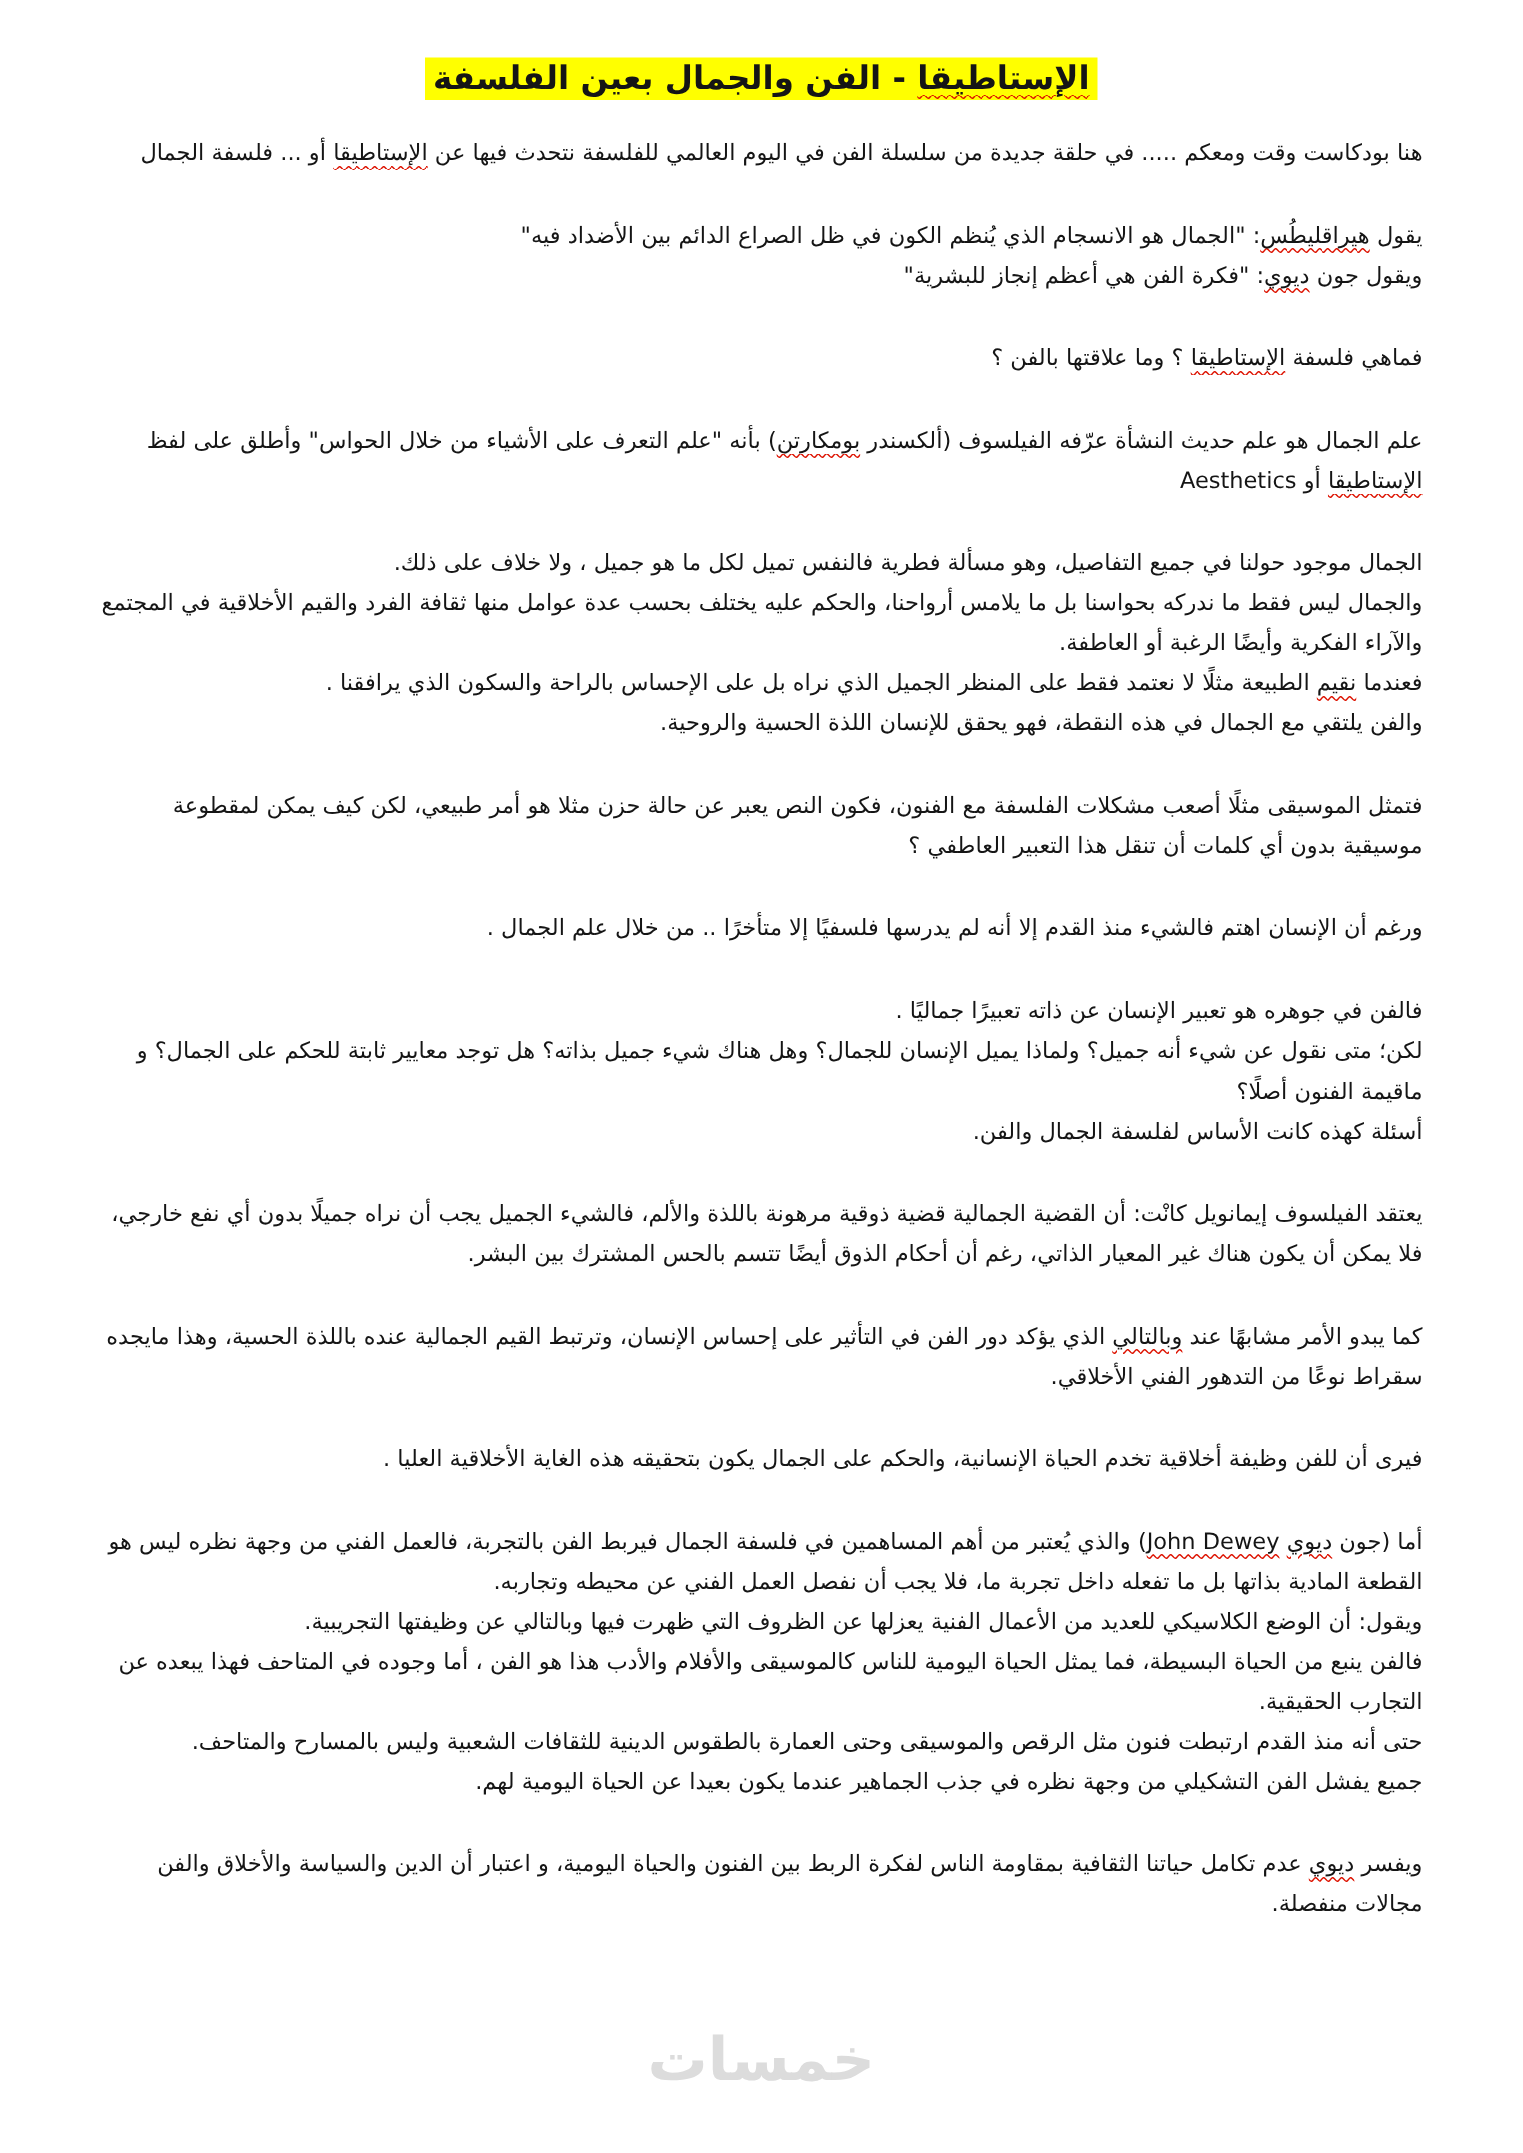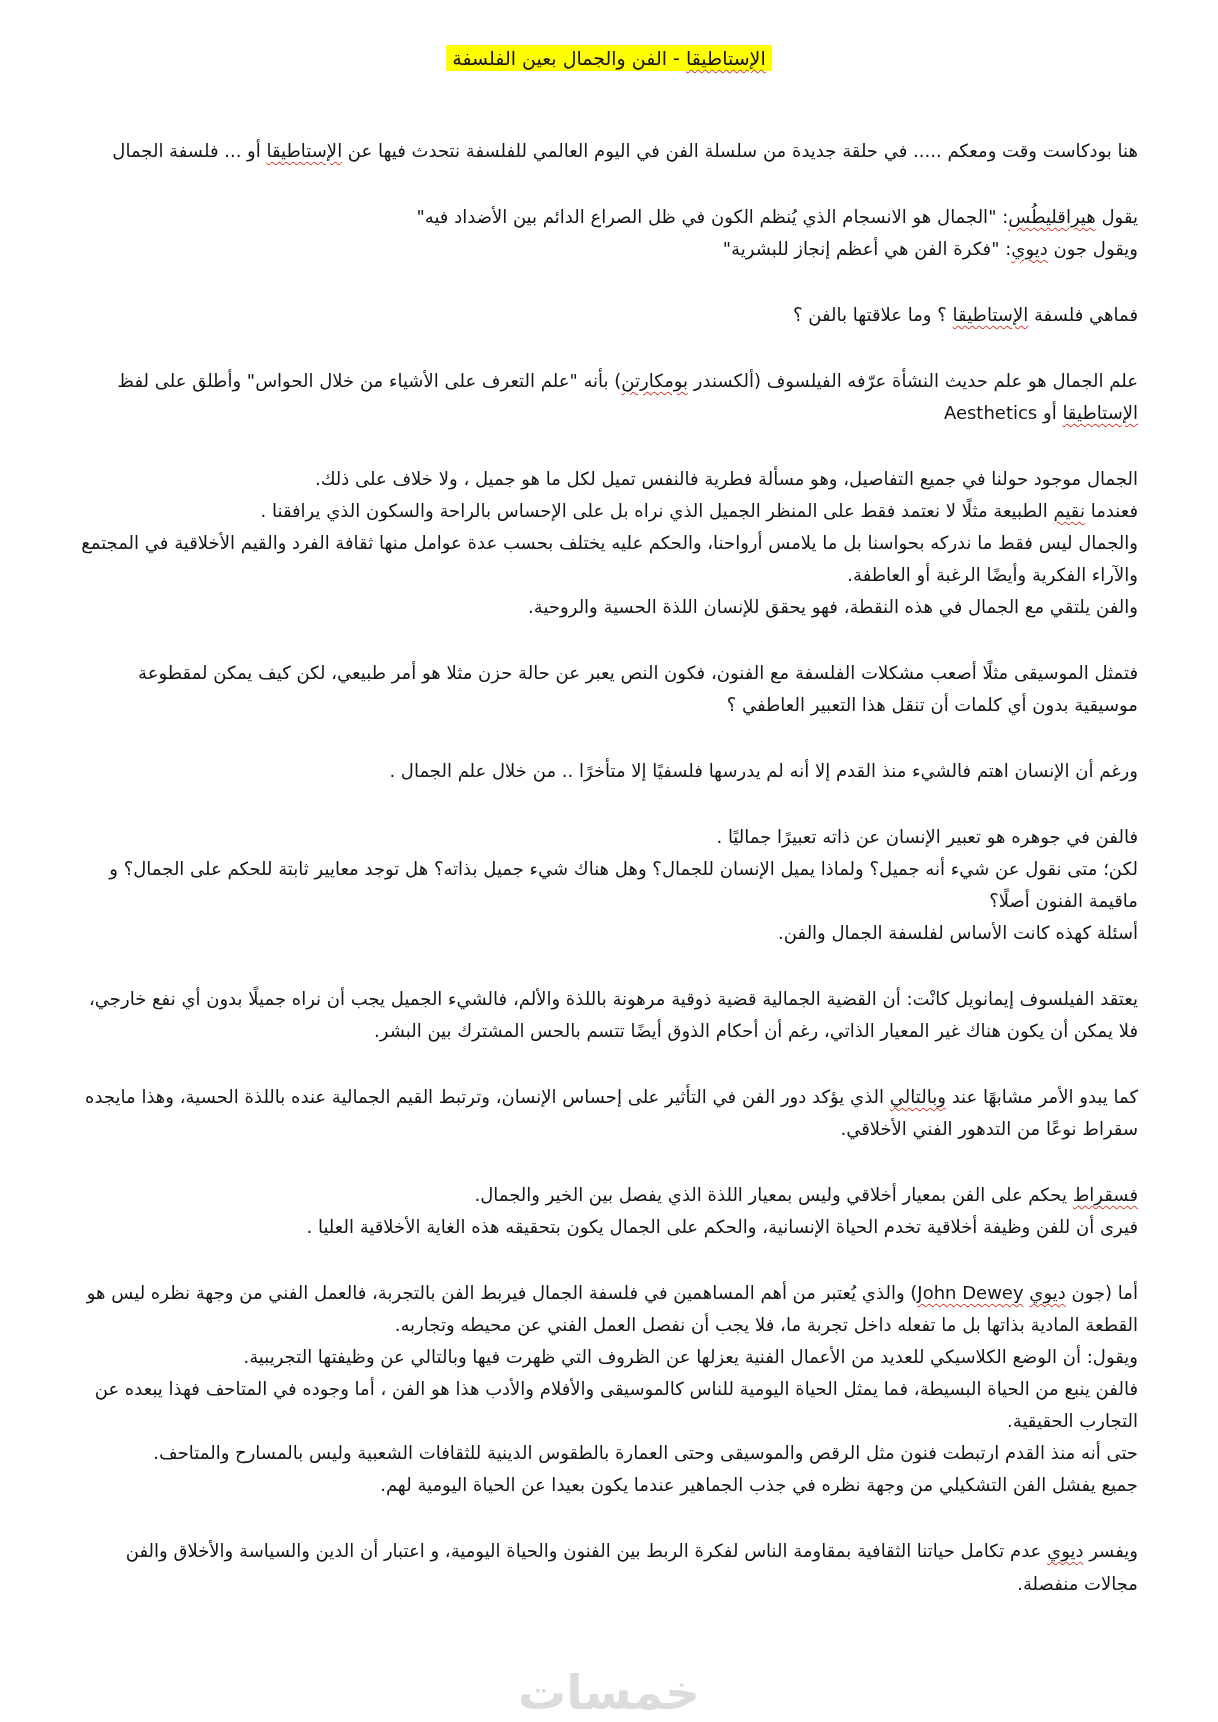--- a/index.html
+++ b/index.html
@@ -13,23 +13,23 @@
     min-height: 1722px;
     margin: 0 auto;
     padding: 44px 80px 36px 80px;
     direction: rtl;
     display: flex;
     flex-direction: column;
     background: #ffffff;
   }
   .title {
     text-align: center;
-    font-size: 19px;
-    font-weight: normal;
-    margin-bottom: 62px;
+    font-size: 26px;
+    font-weight: bold;
+    margin-bottom: 24px;
     line-height: 1.5;
   }
   .title mark {
     background: #ffff00;
     color: #151515;
     padding: 2px 6px;
   }
   .body-text { flex: 0 0 auto; }
   .para {
     font-size: 18px;
@@ -72,43 +72,42 @@
         <div class="line">ويقول جون <span class="sp">ديوي</span>: "فكرة الفن هي أعظم إنجاز للبشرية"</div>
       </div>
       <div class="para">
         <div class="line">فماهي فلسفة <span class="sp">الإستاطيقا</span> ؟ وما علاقتها بالفن ؟</div>
       </div>
       <div class="para">
         <div class="line">علم الجمال هو علم حديث النشأة عرّفه الفيلسوف (ألكسندر <span class="sp">بومكارتن</span>) بأنه "علم التعرف على الأشياء من خلال الحواس" وأطلق على لفظ <span class="sp">الإستاطيقا</span> أو Aesthetics</div>
       </div>
       <div class="para">
         <div class="line">الجمال موجود حولنا في جميع التفاصيل، وهو مسألة فطرية فالنفس تميل لكل ما هو جميل ، ولا خلاف على ذلك.</div>
+        <div class="line">والجمال ليس فقط ما ندركه بحواسنا بل ما يلامس أرواحنا، والحكم عليه يختلف بحسب عدة عوامل منها ثقافة الفرد والقيم الأخلاقية في المجتمع والآراء الفكرية وأيضًا الرغبة أو العاطفة.</div>
         <div class="line">فعندما <span class="sp">نقيم</span> الطبيعة مثلًا لا نعتمد فقط على المنظر الجميل الذي نراه بل على الإحساس بالراحة والسكون الذي يرافقنا .</div>
-        <div class="line">والجمال ليس فقط ما ندركه بحواسنا بل ما يلامس أرواحنا، والحكم عليه يختلف بحسب عدة عوامل منها ثقافة الفرد والقيم الأخلاقية في المجتمع والآراء الفكرية وأيضًا الرغبة أو العاطفة.</div>
         <div class="line">والفن يلتقي مع الجمال في هذه النقطة، فهو يحقق للإنسان اللذة الحسية والروحية.</div>
       </div>
       <div class="para">
         <div class="line">فتمثل الموسيقى مثلًا أصعب مشكلات الفلسفة مع الفنون، فكون النص يعبر عن حالة حزن مثلا هو أمر طبيعي، لكن كيف يمكن لمقطوعة موسيقية بدون أي كلمات أن تنقل هذا التعبير العاطفي ؟</div>
       </div>
       <div class="para">
         <div class="line">ورغم أن الإنسان اهتم فالشيء منذ القدم إلا أنه لم يدرسها فلسفيًا إلا متأخرًا .. من خلال علم الجمال .</div>
       </div>
       <div class="para">
         <div class="line">فالفن في جوهره هو تعبير الإنسان عن ذاته تعبيرًا جماليًا .</div>
         <div class="line">لكن؛ متى نقول عن شيء أنه جميل؟ ولماذا يميل الإنسان للجمال؟ وهل هناك شيء جميل بذاته؟ هل توجد معايير ثابتة للحكم على الجمال؟ و ماقيمة الفنون أصلًا؟</div>
         <div class="line">أسئلة كهذه كانت الأساس لفلسفة الجمال والفن.</div>
       </div>
       <div class="para">
         <div class="line">يعتقد الفيلسوف إيمانويل كانْت: أن القضية الجمالية قضية ذوقية مرهونة باللذة والألم، فالشيء الجميل يجب أن نراه جميلًا بدون أي نفع خارجي، فلا يمكن أن يكون هناك غير المعيار الذاتي، رغم أن أحكام الذوق أيضًا تتسم بالحس المشترك بين البشر.</div>
       </div>
       <div class="para">
         <div class="line">كما يبدو الأمر مشابهًا عند <span class="sp">وبالتالي</span> الذي يؤكد دور الفن في التأثير على إحساس الإنسان، وترتبط القيم الجمالية عنده باللذة الحسية، وهذا مايجده سقراط نوعًا من التدهور الفني الأخلاقي.</div>
       </div>
       <div class="para">
-        <div class="line"><span class="sp">فسقراط</span> يحكم على الفن بمعيار أخلاقي وليس بمعيار اللذة الذي يفصل بين الخير والجمال.</div>
         <div class="line">فيرى أن للفن وظيفة أخلاقية تخدم الحياة الإنسانية، والحكم على الجمال يكون بتحقيقه هذه الغاية الأخلاقية العليا .</div>
       </div>
       <div class="para">
         <div class="line">أما (جون <span class="sp">ديوي</span> <span class="sp">John Dewey</span>) والذي يُعتبر من أهم المساهمين في فلسفة الجمال فيربط الفن بالتجربة، فالعمل الفني من وجهة نظره ليس هو القطعة المادية بذاتها بل ما تفعله داخل تجربة ما، فلا يجب أن نفصل العمل الفني عن محيطه وتجاربه.</div>
         <div class="line">ويقول: أن الوضع الكلاسيكي للعديد من الأعمال الفنية يعزلها عن الظروف التي ظهرت فيها وبالتالي عن وظيفتها التجريبية.</div>
         <div class="line">فالفن ينبع من الحياة البسيطة، فما يمثل الحياة اليومية للناس كالموسيقى والأفلام والأدب هذا هو الفن ، أما وجوده في المتاحف فهذا يبعده عن التجارب الحقيقية.</div>
         <div class="line">حتى أنه منذ القدم ارتبطت فنون مثل الرقص والموسيقى وحتى العمارة بالطقوس الدينية للثقافات الشعبية وليس بالمسارح والمتاحف.</div>
         <div class="line">جميع يفشل الفن التشكيلي من وجهة نظره في جذب الجماهير عندما يكون بعيدا عن الحياة اليومية لهم.</div>
       </div>
       <div class="para">

